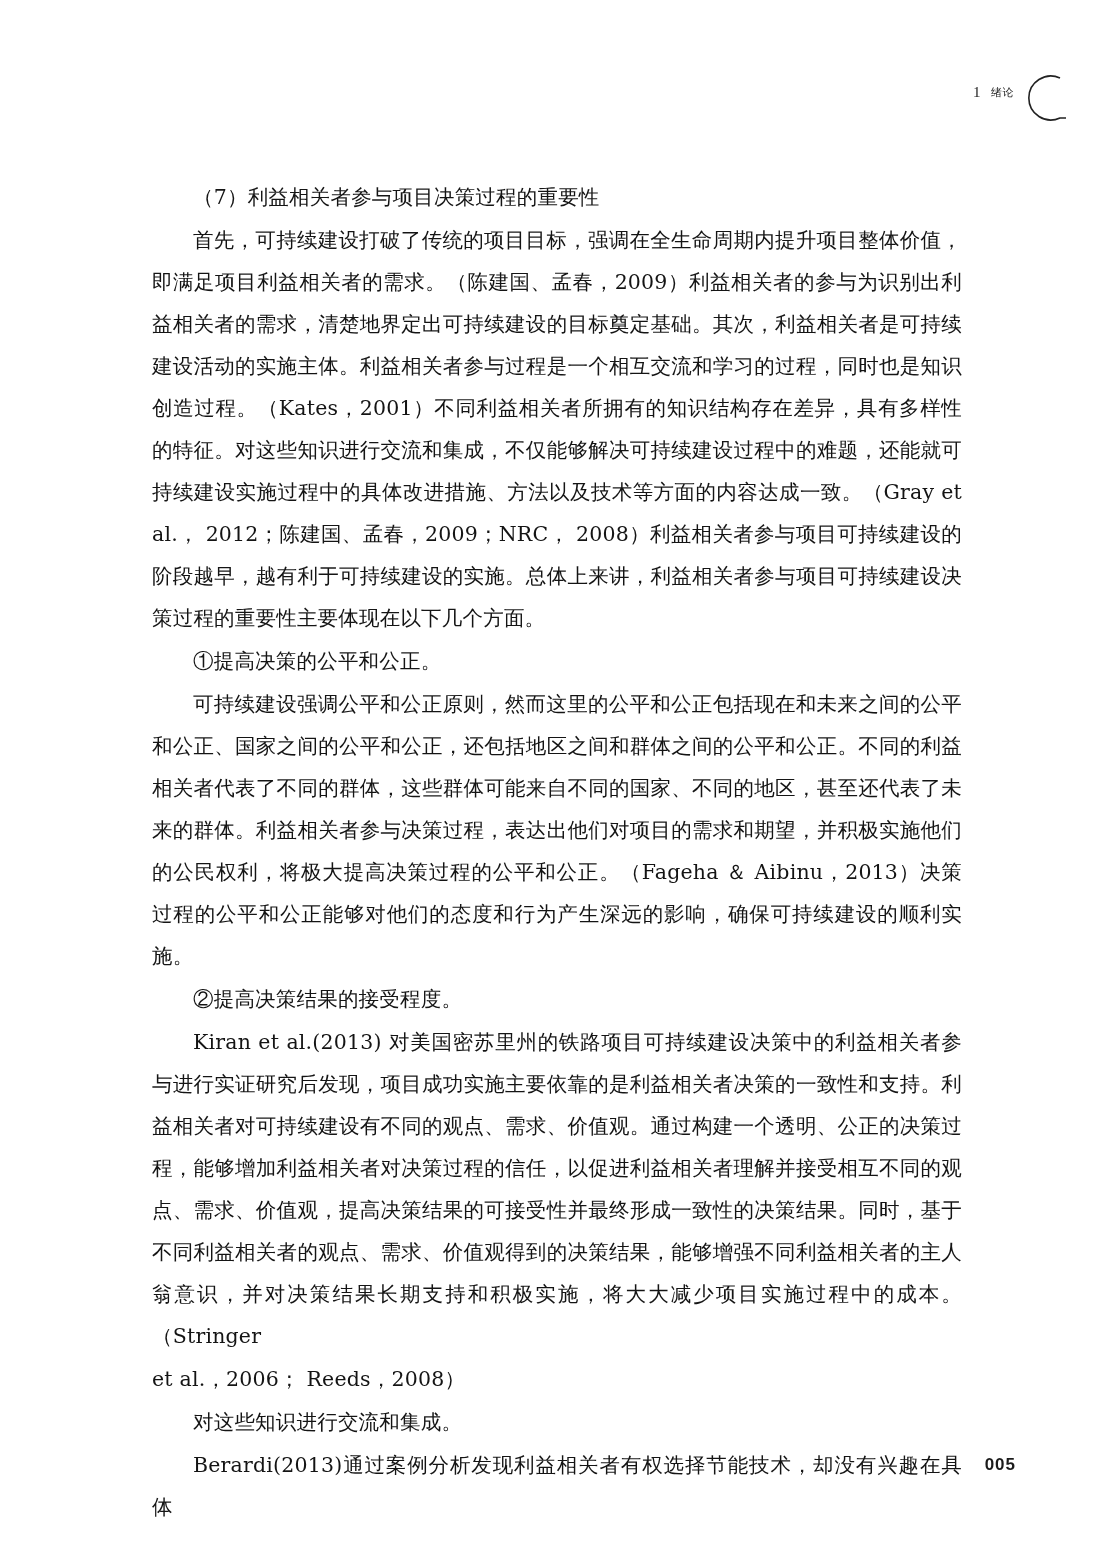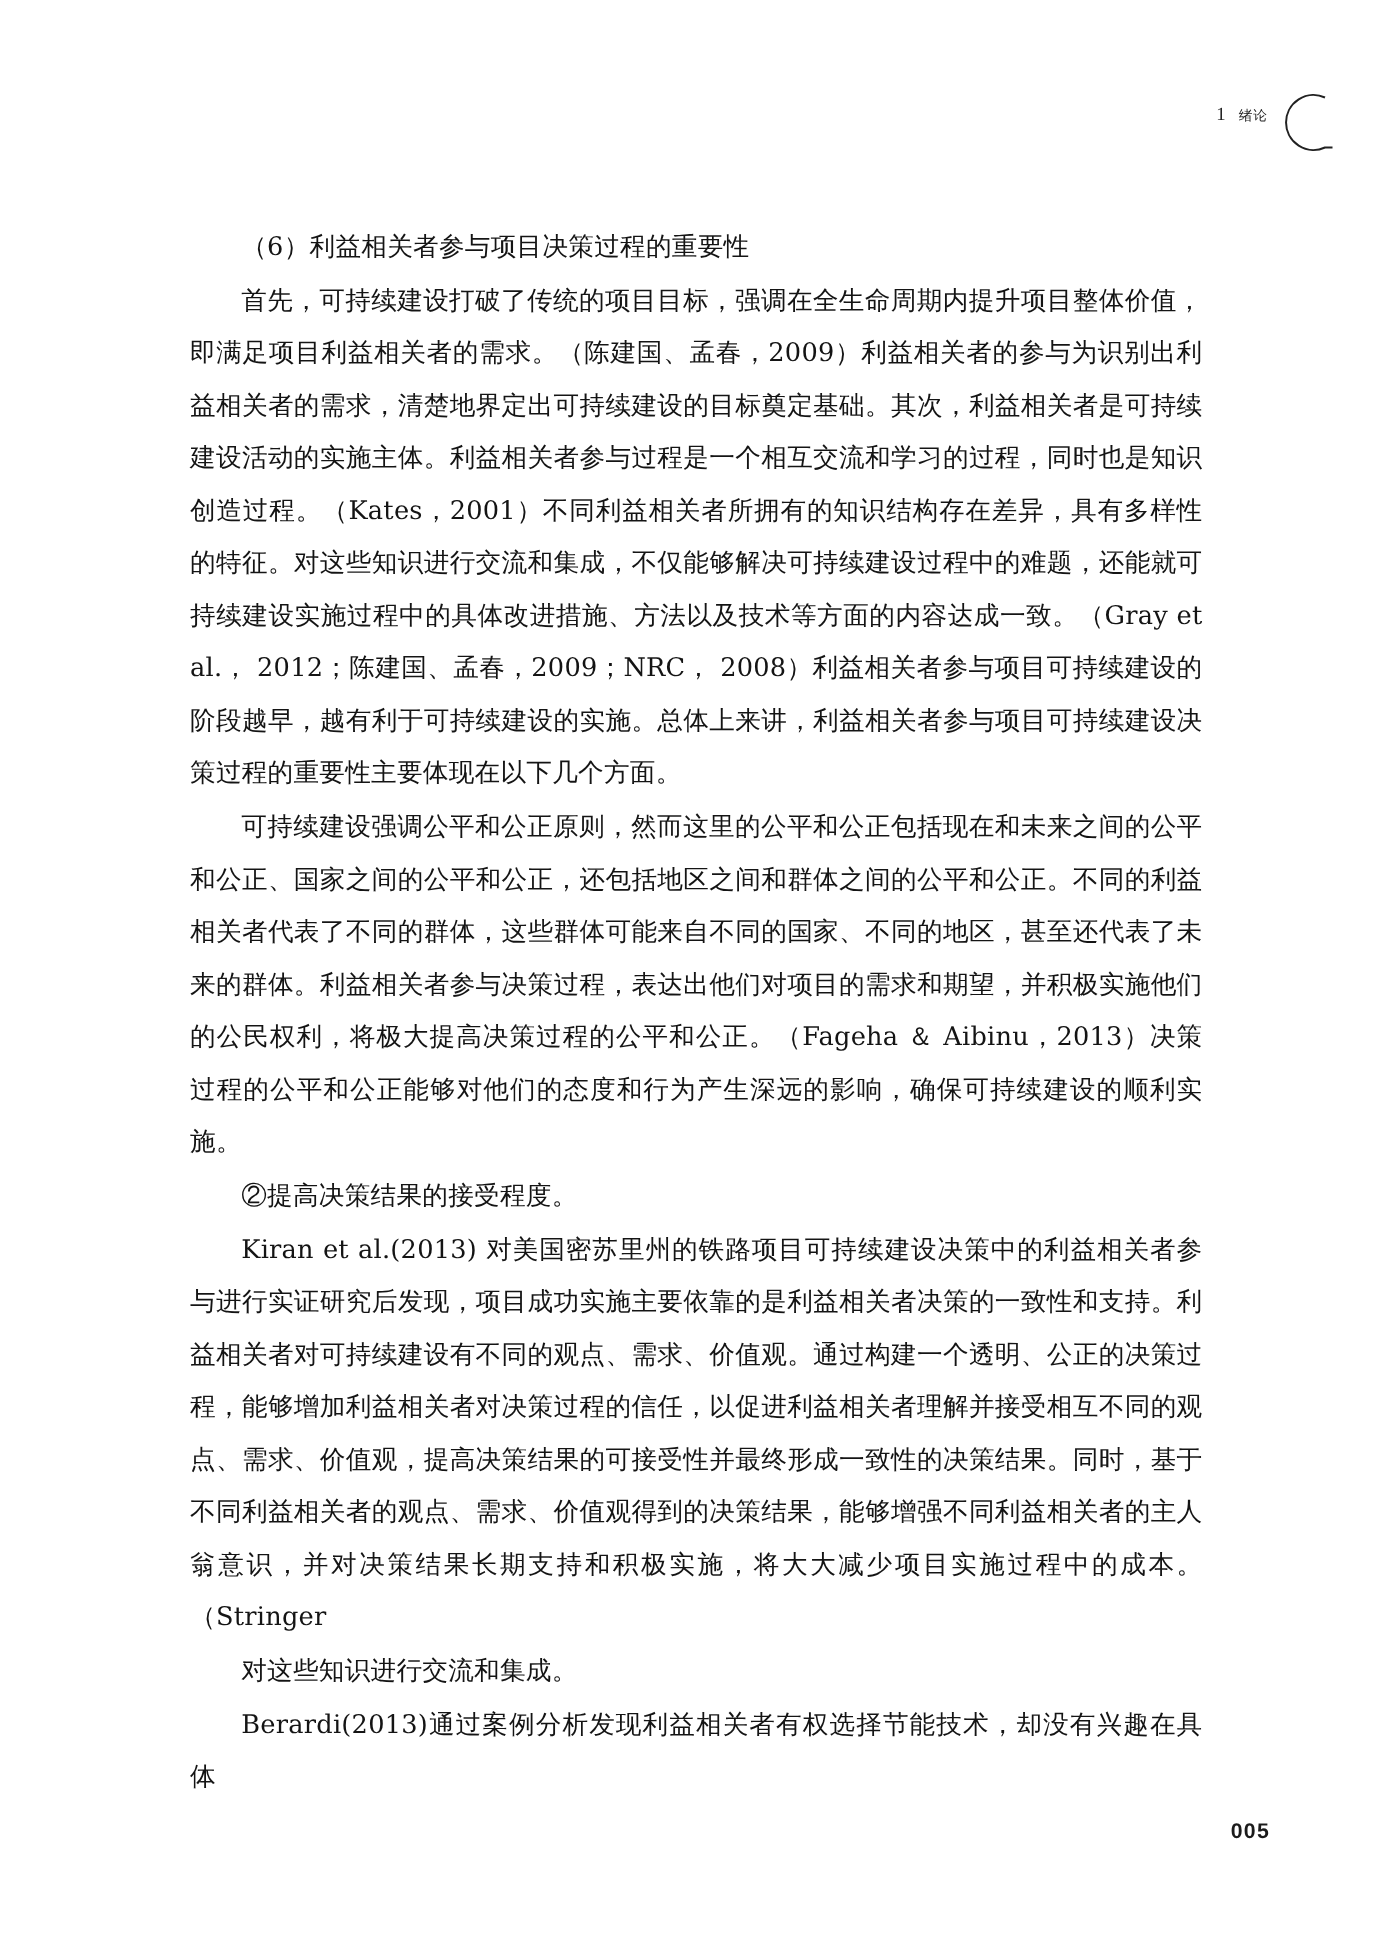--- a/index.html
+++ b/index.html
@@ -87,24 +87,26 @@
     <span class="chap-title">绪论</span>
   </div>
 
   <div class="runhead-mark">
     <svg width="52" height="52" viewBox="0 0 52 52">
       <path d="M40 6 A 22 22 0 1 0 40 46 L 46 46" fill="none" stroke="#222" stroke-width="1.6"></path>
     </svg>
   </div>
 
   <div class="body">
-    <p class="indent">（6）利益相关者参与项目决策过程的重要性</p>
+    <p class="indent">（7）利益相关者参与项目决策过程的重要性</p>
     <p class="indent">首先，可持续建设打破了传统的项目目标，强调在全生命周期内提升项目整体价值，即满足项目利益相关者的需求。（陈建国、孟春，2009）利益相关者的参与为识别出利益相关者的需求，清楚地界定出可持续建设的目标奠定基础。其次，利益相关者是可持续建设活动的实施主体。利益相关者参与过程是一个相互交流和学习的过程，同时也是知识创造过程。（Kates，2001）不同利益相关者所拥有的知识结构存在差异，具有多样性的特征。对这些知识进行交流和集成，不仅能够解决可持续建设过程中的难题，还能就可持续建设实施过程中的具体改进措施、方法以及技术等方面的内容达成一致。（Gray et al.， 2012；陈建国、孟春，2009；NRC， 2008）利益相关者参与项目可持续建设的阶段越早，越有利于可持续建设的实施。总体上来讲，利益相关者参与项目可持续建设决策过程的重要性主要体现在以下几个方面。</p>
+    <p class="indent">①提高决策的公平和公正。</p>
     <p class="indent">可持续建设强调公平和公正原则，然而这里的公平和公正包括现在和未来之间的公平和公正、国家之间的公平和公正，还包括地区之间和群体之间的公平和公正。不同的利益相关者代表了不同的群体，这些群体可能来自不同的国家、不同的地区，甚至还代表了未来的群体。利益相关者参与决策过程，表达出他们对项目的需求和期望，并积极实施他们的公民权利，将极大提高决策过程的公平和公正。（Fageha ＆ Aibinu，2013）决策过程的公平和公正能够对他们的态度和行为产生深远的影响，确保可持续建设的顺利实施。</p>
     <p class="indent">②提高决策结果的接受程度。</p>
     <p class="indent">Kiran et al.(2013) 对美国密苏里州的铁路项目可持续建设决策中的利益相关者参与进行实证研究后发现，项目成功实施主要依靠的是利益相关者决策的一致性和支持。利益相关者对可持续建设有不同的观点、需求、价值观。通过构建一个透明、公正的决策过程，能够增加利益相关者对决策过程的信任，以促进利益相关者理解并接受相互不同的观点、需求、价值观，提高决策结果的可接受性并最终形成一致性的决策结果。同时，基于不同利益相关者的观点、需求、价值观得到的决策结果，能够增强不同利益相关者的主人翁意识，并对决策结果长期支持和积极实施，将大大减少项目实施过程中的成本。（Stringer</p>
+    <p class="noindent">et al.，2006； Reeds，2008）</p>
     <p class="indent">对这些知识进行交流和集成。</p>
     <p class="indent">Berardi(2013)通过案例分析发现利益相关者有权选择节能技术，却没有兴趣在具体</p>
   </div>
 
   <div class="folio">005</div>
 
 </div>
 
 </body></html>

